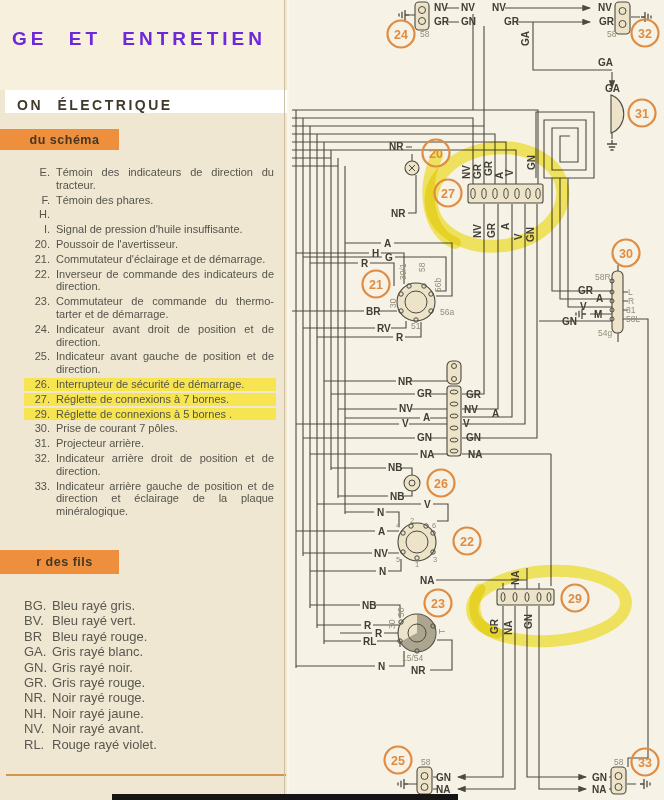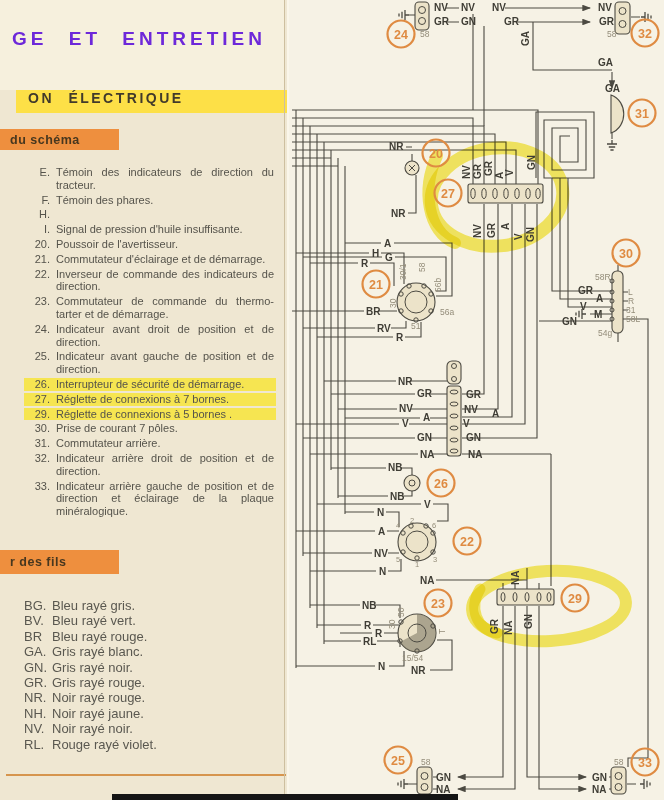--- a/index.html
+++ b/index.html
@@ -1,22 +1,22 @@
 <!DOCTYPE html>
 <html><head>
 <meta charset="utf-8">
 <style>
   html,body{margin:0;padding:0;}
   body{width:664px;height:800px;overflow:hidden;background:#efe7d2;font-family:"Liberation Sans",sans-serif;position:relative;}
   .page-left{position:absolute;left:0;top:0;width:284px;height:800px;background:#efe7d2;}
   .title-band{position:absolute;left:0;top:0;width:284px;height:90px;background:#f6f0dd;}
   .page-title{position:absolute;left:12px;top:28px;font-size:19px;font-weight:bold;letter-spacing:4px;word-spacing:12px;color:#6d28d9;}
-  .bar-main{position:absolute;left:16px;top:90px;width:286px;height:23px;background:#fde047;display:flex;align-items:flex-start;}
+  .bar-main{position:absolute;left:5px;top:90px;width:286px;height:23px;background:#ffffff;display:flex;align-items:flex-end;}
   .bar-main span{padding-left:12px;font-size:14px;font-weight:bold;letter-spacing:2.5px;word-spacing:8px;color:#413a2b;}
-  .bar-sub{position:absolute;left:0;width:119px;height:21px;background:#ee8f3e;display:flex;align-items:center;}
+  .bar-sub{position:absolute;left:0;width:119px;height:21px;background:#ee8f3e;display:flex;align-items:center;justify-content:center;}
   .bar-sub span{padding-left:10px;font-size:12.5px;font-weight:bold;letter-spacing:.5px;color:#47371f;}
   #bar-schema{top:129px;}
   #bar-fils{top:550px;height:24px;}
   .legend{position:absolute;left:24px;top:166px;width:252px;}
   .lg-item{display:flex;margin-bottom:2px;font-size:11px;line-height:12.8px;color:#55534b;}
   .lg-item .ref{width:26px;min-width:26px;text-align:right;padding-right:6px;}
   .lg-item .txt{flex:1;text-align:justify;padding-right:2px;}
   .lg-item.hl .ref,.lg-item.hl .txt{background:rgba(250,228,2,0.62);}
   .wirelist{position:absolute;left:24px;top:598px;width:240px;}
   .wl-item{display:flex;font-size:13px;line-height:15.4px;color:#5a5850;}
@@ -102,21 +102,21 @@
     <div class="lg-item hl">
         <span class="ref">29.</span>
         <span class="txt">Réglette de connexions à 5 bornes .</span>
       </div>
     <div class="lg-item">
         <span class="ref">30.</span>
         <span class="txt">Prise de courant 7 pôles.</span>
       </div>
     <div class="lg-item">
         <span class="ref">31.</span>
-        <span class="txt">Commutateur arrière.</span>
+        <span class="txt">Projecteur arrière.</span>
       </div>
     <div class="lg-item">
         <span class="ref">32.</span>
         <span class="txt">Indicateur arrière droit de position et de direction.</span>
       </div>
     <div class="lg-item">
         <span class="ref">33.</span>
         <span class="txt">Indicateur arrière gauche de position et de direction et éclairage de la plaque minéralogique.</span>
       </div>
   </div>
@@ -153,21 +153,21 @@
     <div class="wl-item">
         <span class="code">NR.</span>
         <span>Noir rayé rouge.</span>
       </div>
     <div class="wl-item">
         <span class="code">NH.</span>
         <span>Noir rayé jaune.</span>
       </div>
     <div class="wl-item">
         <span class="code">NV.</span>
-        <span>Noir rayé noir.</span>
+        <span>Noir rayé avant.</span>
       </div>
     <div class="wl-item">
         <span class="code">RL.</span>
         <span>Rouge rayé violet.</span>
       </div>
   </div>
 
   <div class="orange-rule"></div>
 </div>
 

